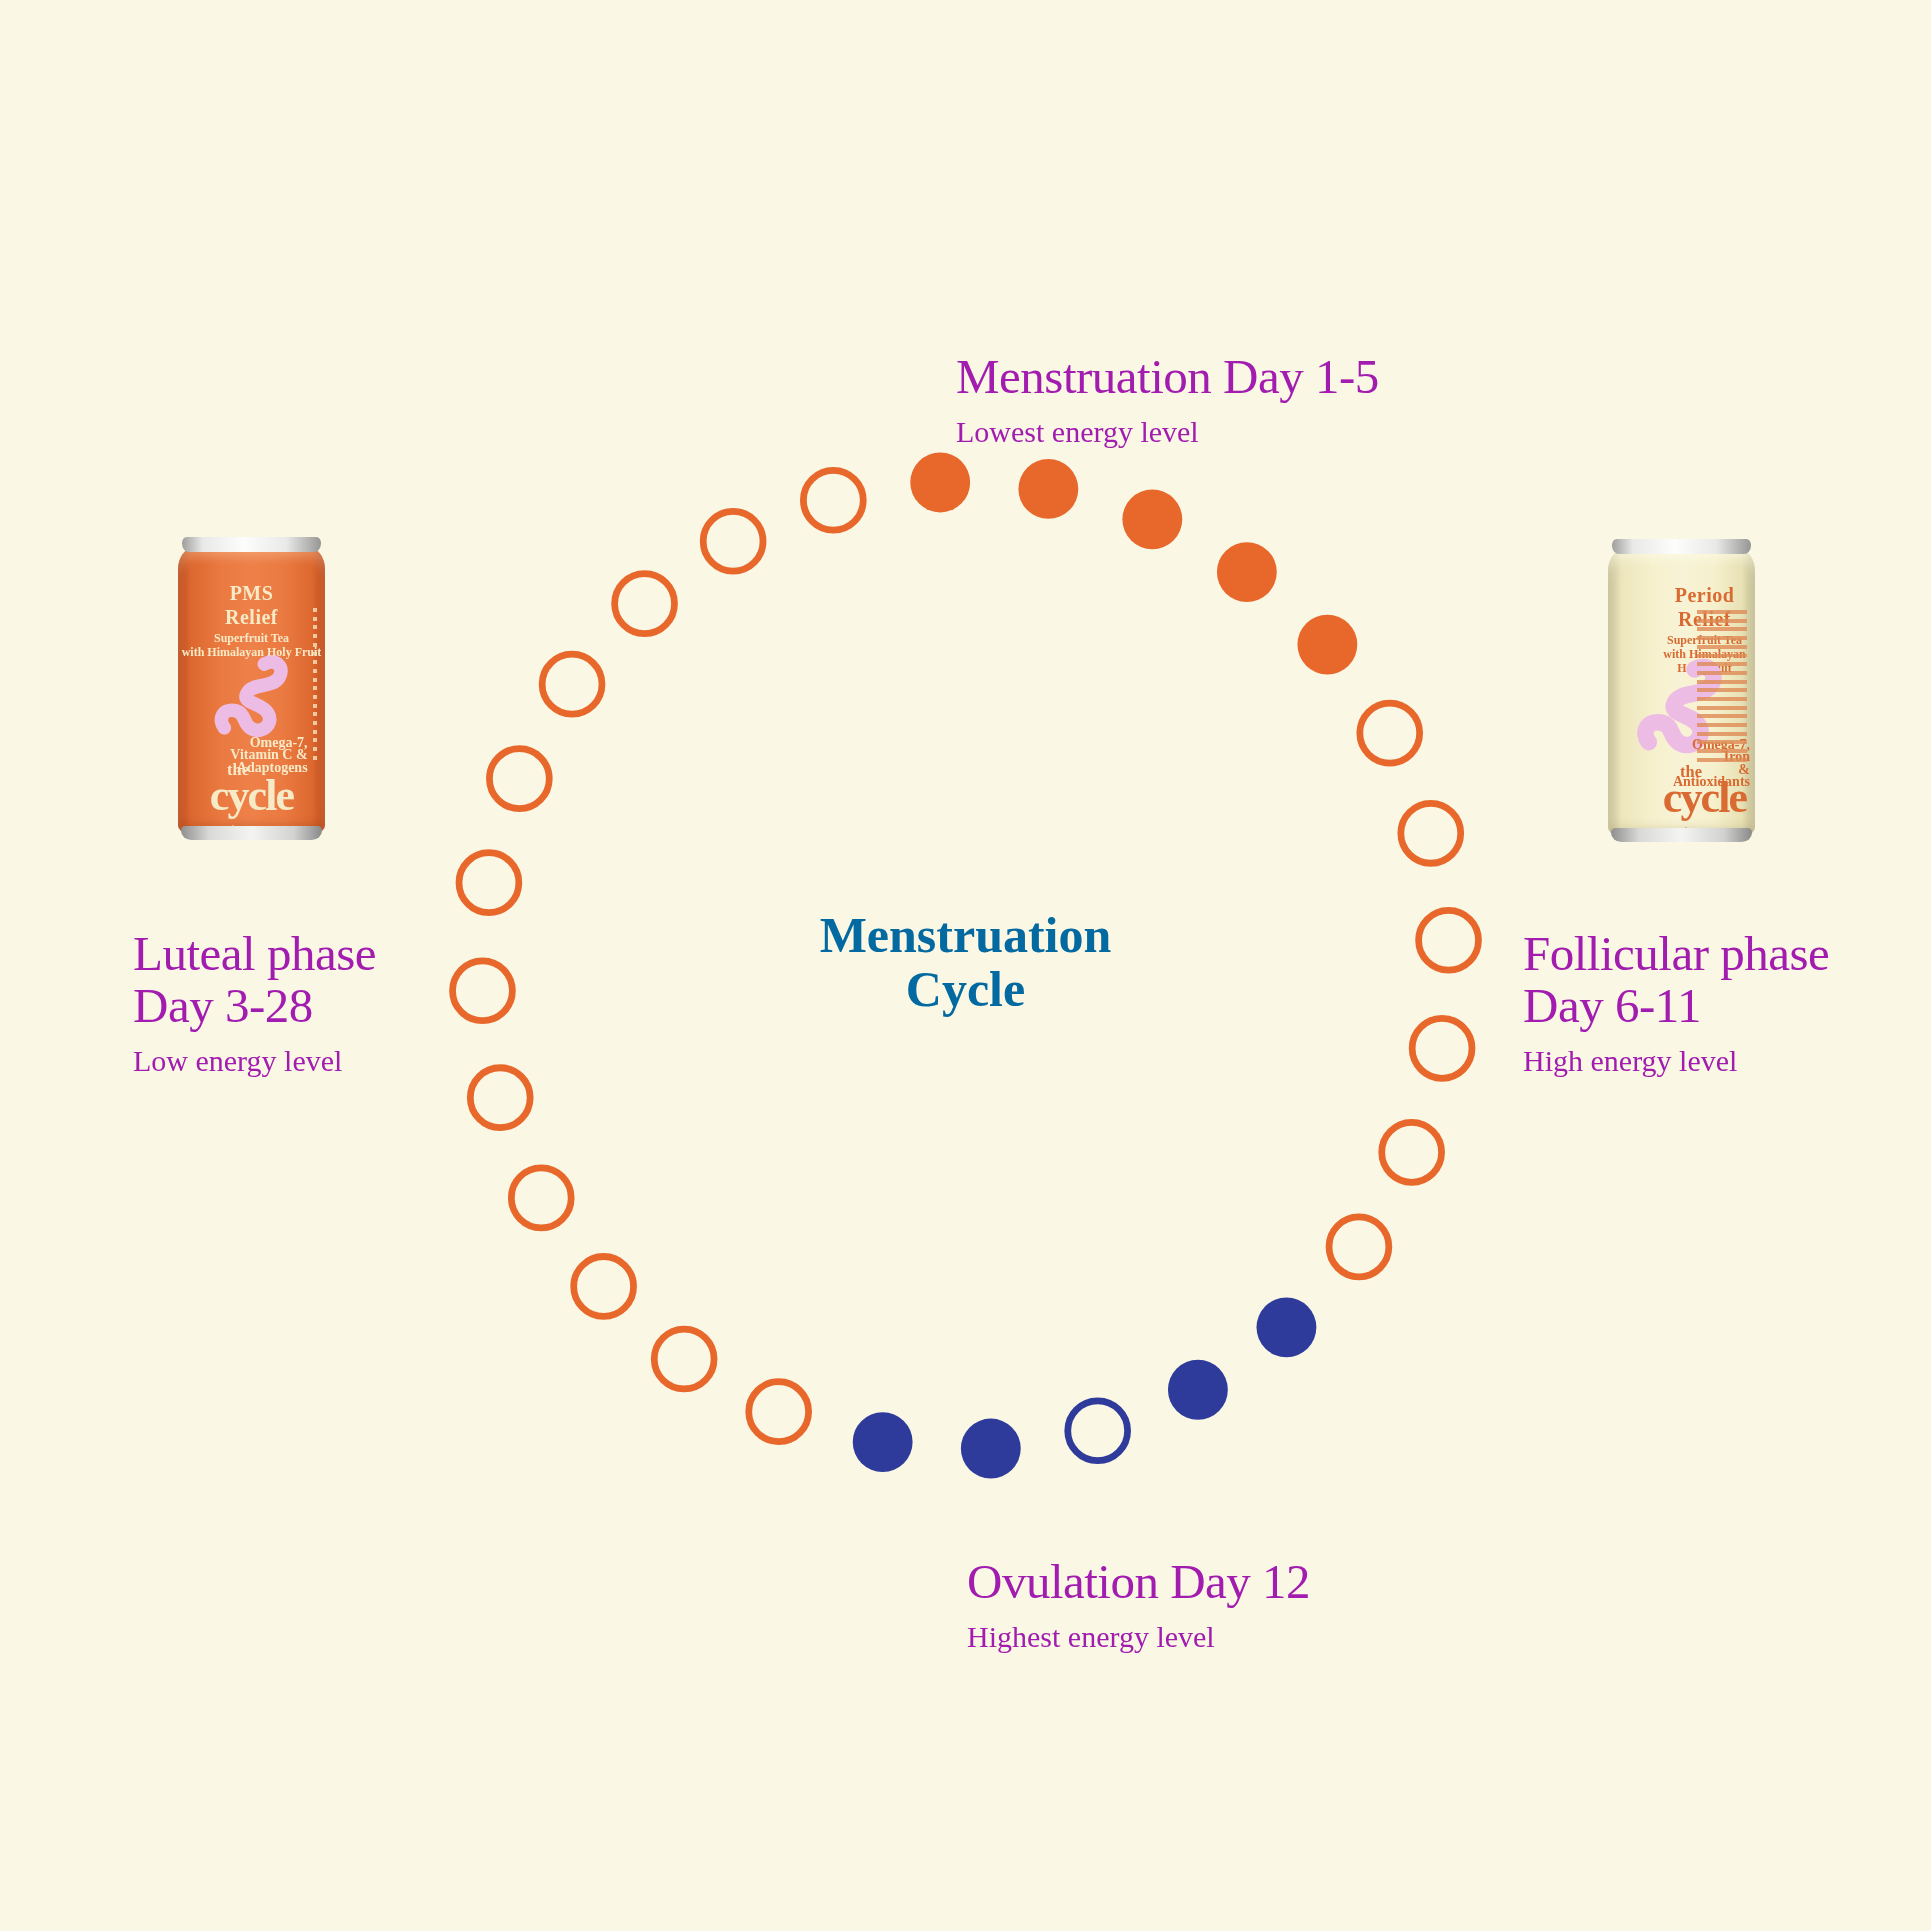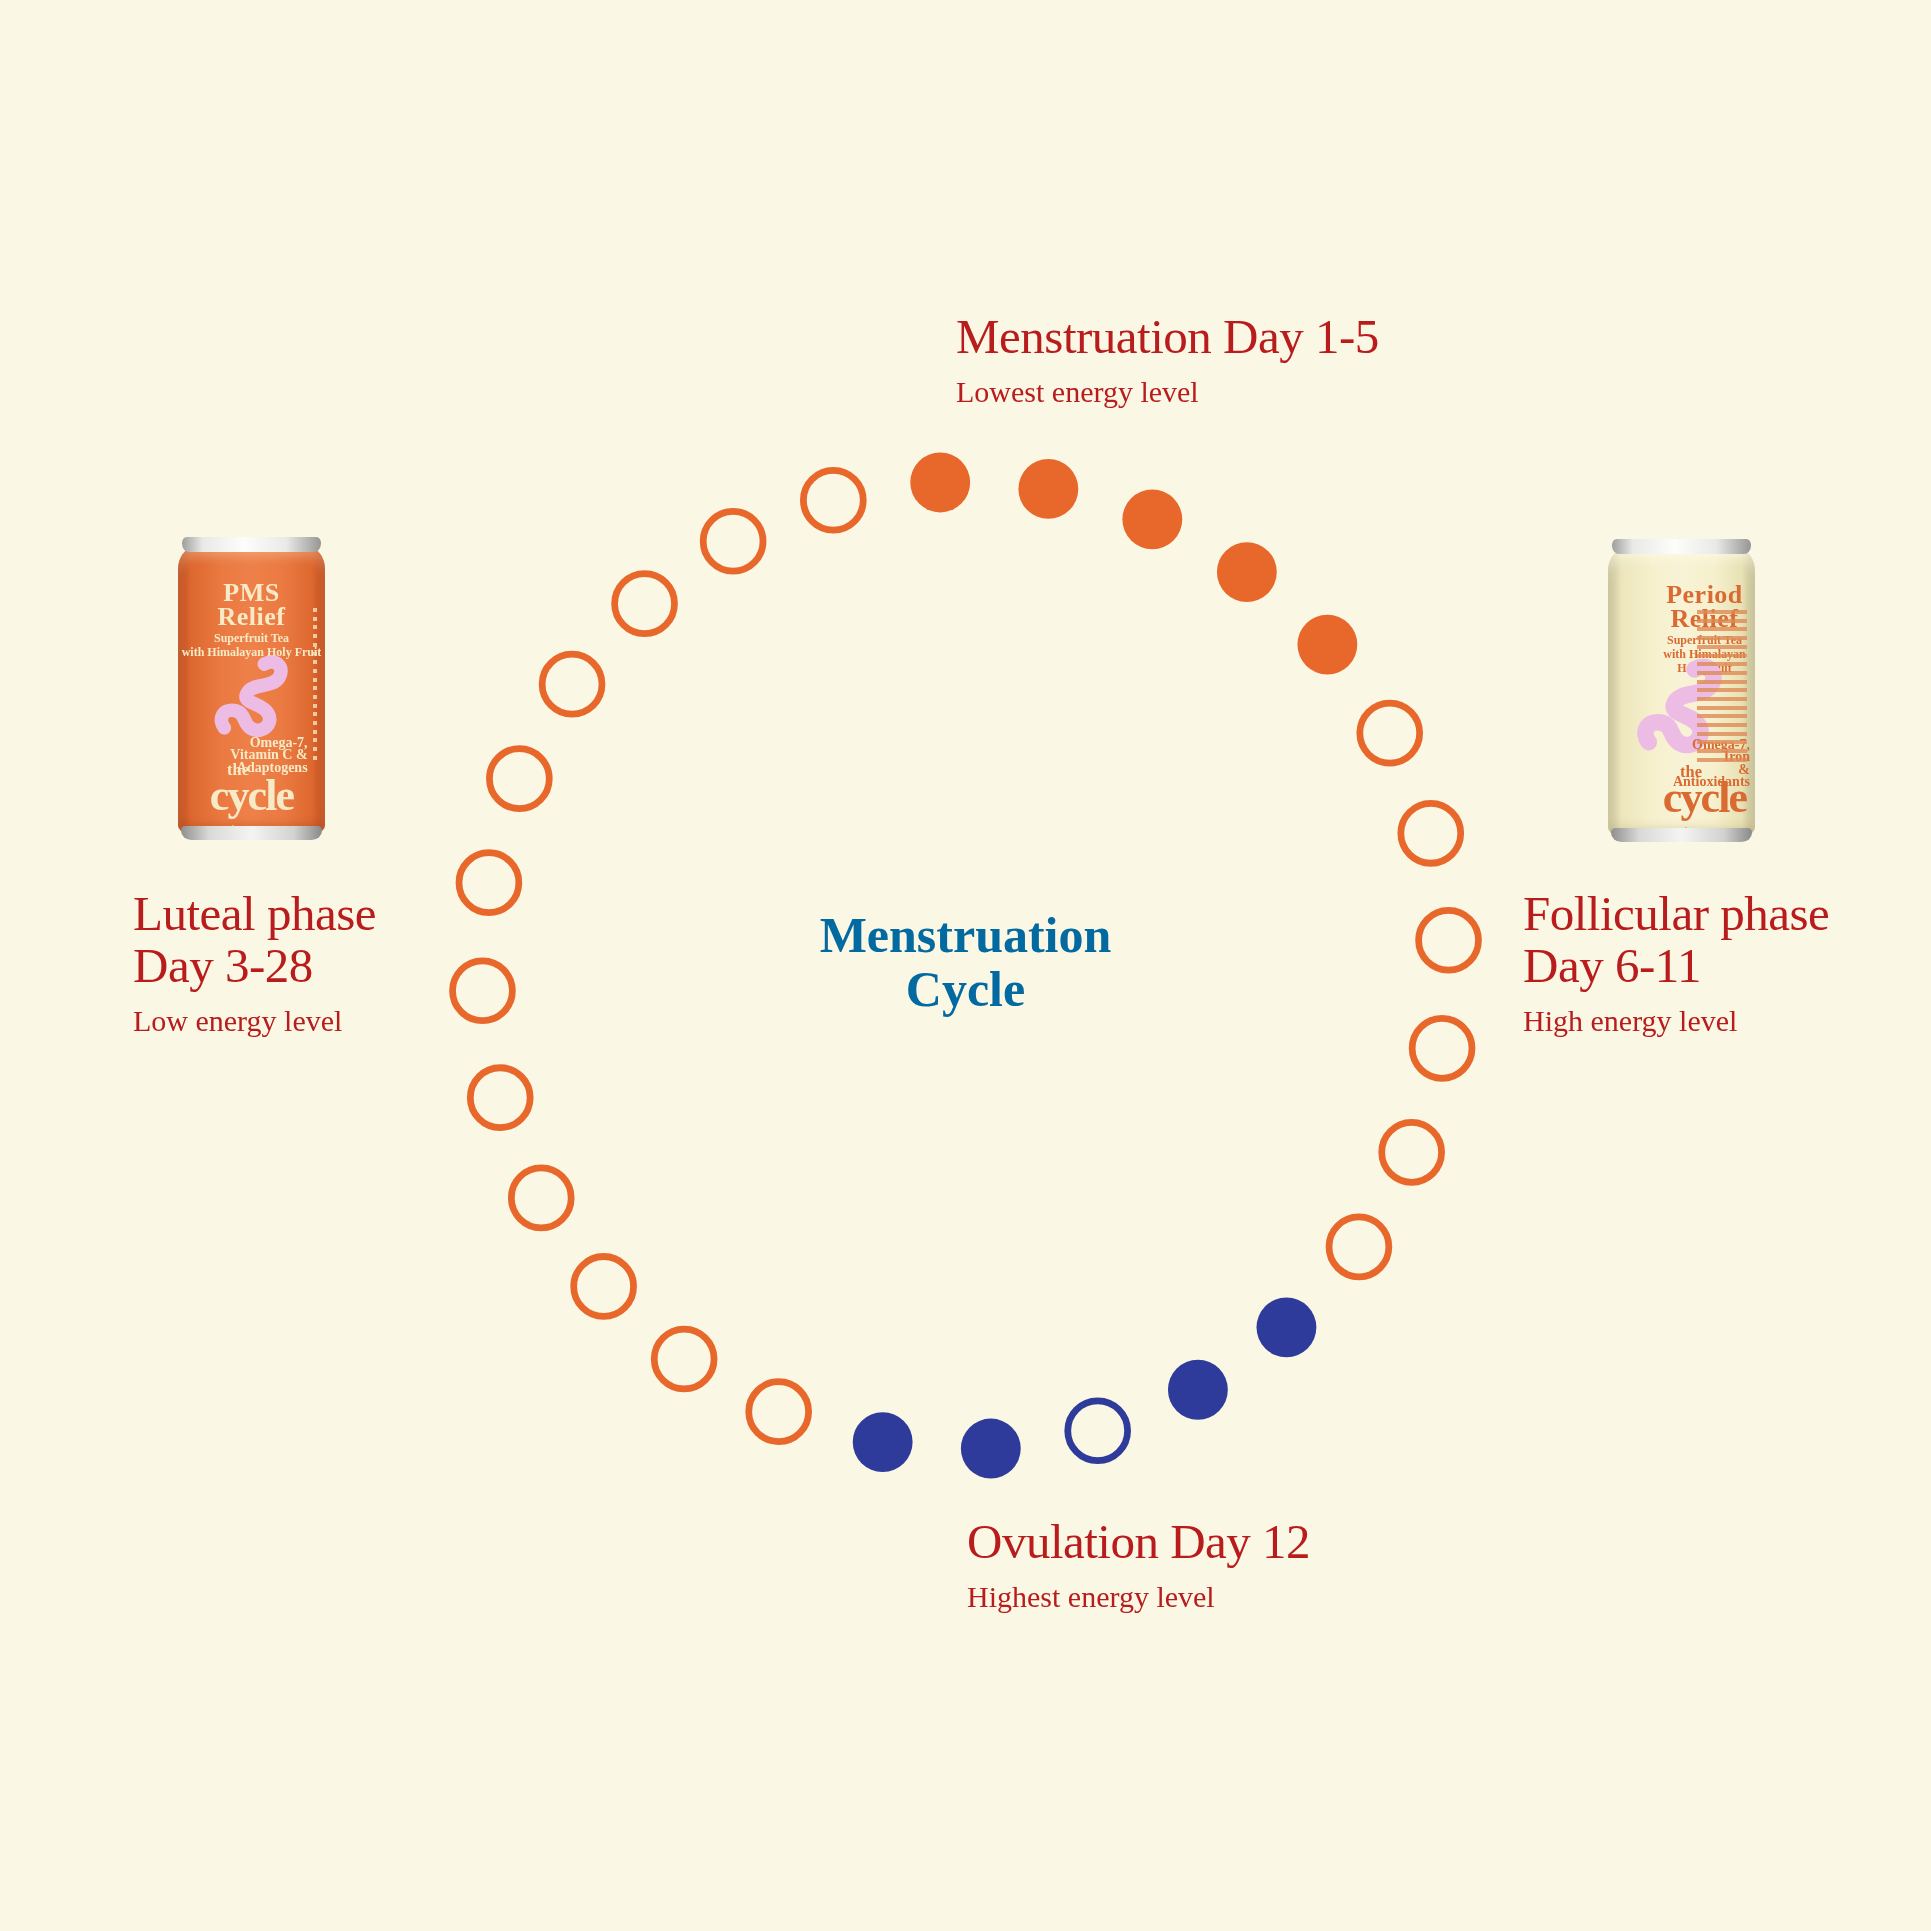--- a/index.html
+++ b/index.html
@@ -8,21 +8,21 @@
     position: relative;
     background: #FAF7E5;
     font-family: "Liberation Serif", serif;
     overflow: hidden;
   }
 
   
   #ring-svg { position: absolute; left: 0; top: 0; }
 
   
-  .phase-label { position: absolute; color: #b91c1c; }
+  .phase-label { position: absolute; color: #a21caf; margin-top: 40px; }
   .phase-title { font-size: 49px; line-height: 52px; letter-spacing: -0.5px; }
   .phase-sub   { font-size: 30px; line-height: 33px; margin-top: 11.6px; }
 
   .label-top    { left: 956px;  top: 311px; }
   .label-right  { left: 1523px; top: 888px; }
   .label-bottom { left: 967px; top: 1516px; }
   .label-left   { left: 133px;  top: 888px; }
 
   .center-label {
     position: absolute; left: 676px; top: 908px; width: 579px;
@@ -55,21 +55,21 @@
   .can-body.orange {
     background: linear-gradient(90deg,#c35020 0%,#dd6830 9%,#ea7a41 30%,#ee8049 50%,#ea7a41 72%,#dd6830 91%,#c35020 100%);
     box-shadow: inset 0 9.7px 9.7px rgba(255,240,210,0.25), inset 0 -7.7px 9.7px rgba(120,40,0,0.25);
   }
   .can-body.cream {
     background: linear-gradient(90deg,#c6bf96 0%,#ece5bc 9%,#f6f0cd 30%,#f8f3d6 50%,#f6f0cd 72%,#e8e1b5 91%,#c2bb93 100%);
     box-shadow: inset 0 9.7px 9.7px rgba(255,255,240,0.45), inset 0 -7.7px 9.7px rgba(120,105,40,0.18);
   }
 
   .can-text { position: absolute; left: 0; right: 0; text-align: center; }
-  .flavor      { top: 33px; font-size: 26px; line-height: 24px; font-weight: bold; letter-spacing: 0.5px; }
+  .flavor      { top: 33px; font-size: 20px; line-height: 24px; font-weight: bold; letter-spacing: 0.5px; }
   .can-desc    { top: 83px; font-size: 12px; line-height: 14px; font-weight: bold; }
   .ingredients { top: 189px; left: auto; text-align: right; font-size: 14px; line-height: 12.6px; font-weight: bold; }
   .can-left  .ingredients { right: 17.4px; }
   .can-right .ingredients { right: 5px; margin-left: 40px; }
   .brand-the   { top: 212px; font-size: 16.4px; font-weight: bold; transform: translateX(-13.5px); }
   .brand-name  { top: 226px; font-size: 44px; line-height: 44px; font-weight: bold; letter-spacing: -1.9px; }
   .volume      { top: 276px; font-size: 9.7px; }
 
   .cream-ink  { color: #F7EAC6; }
   .orange-ink { color: #D96A31; padding-left: 46px; }

